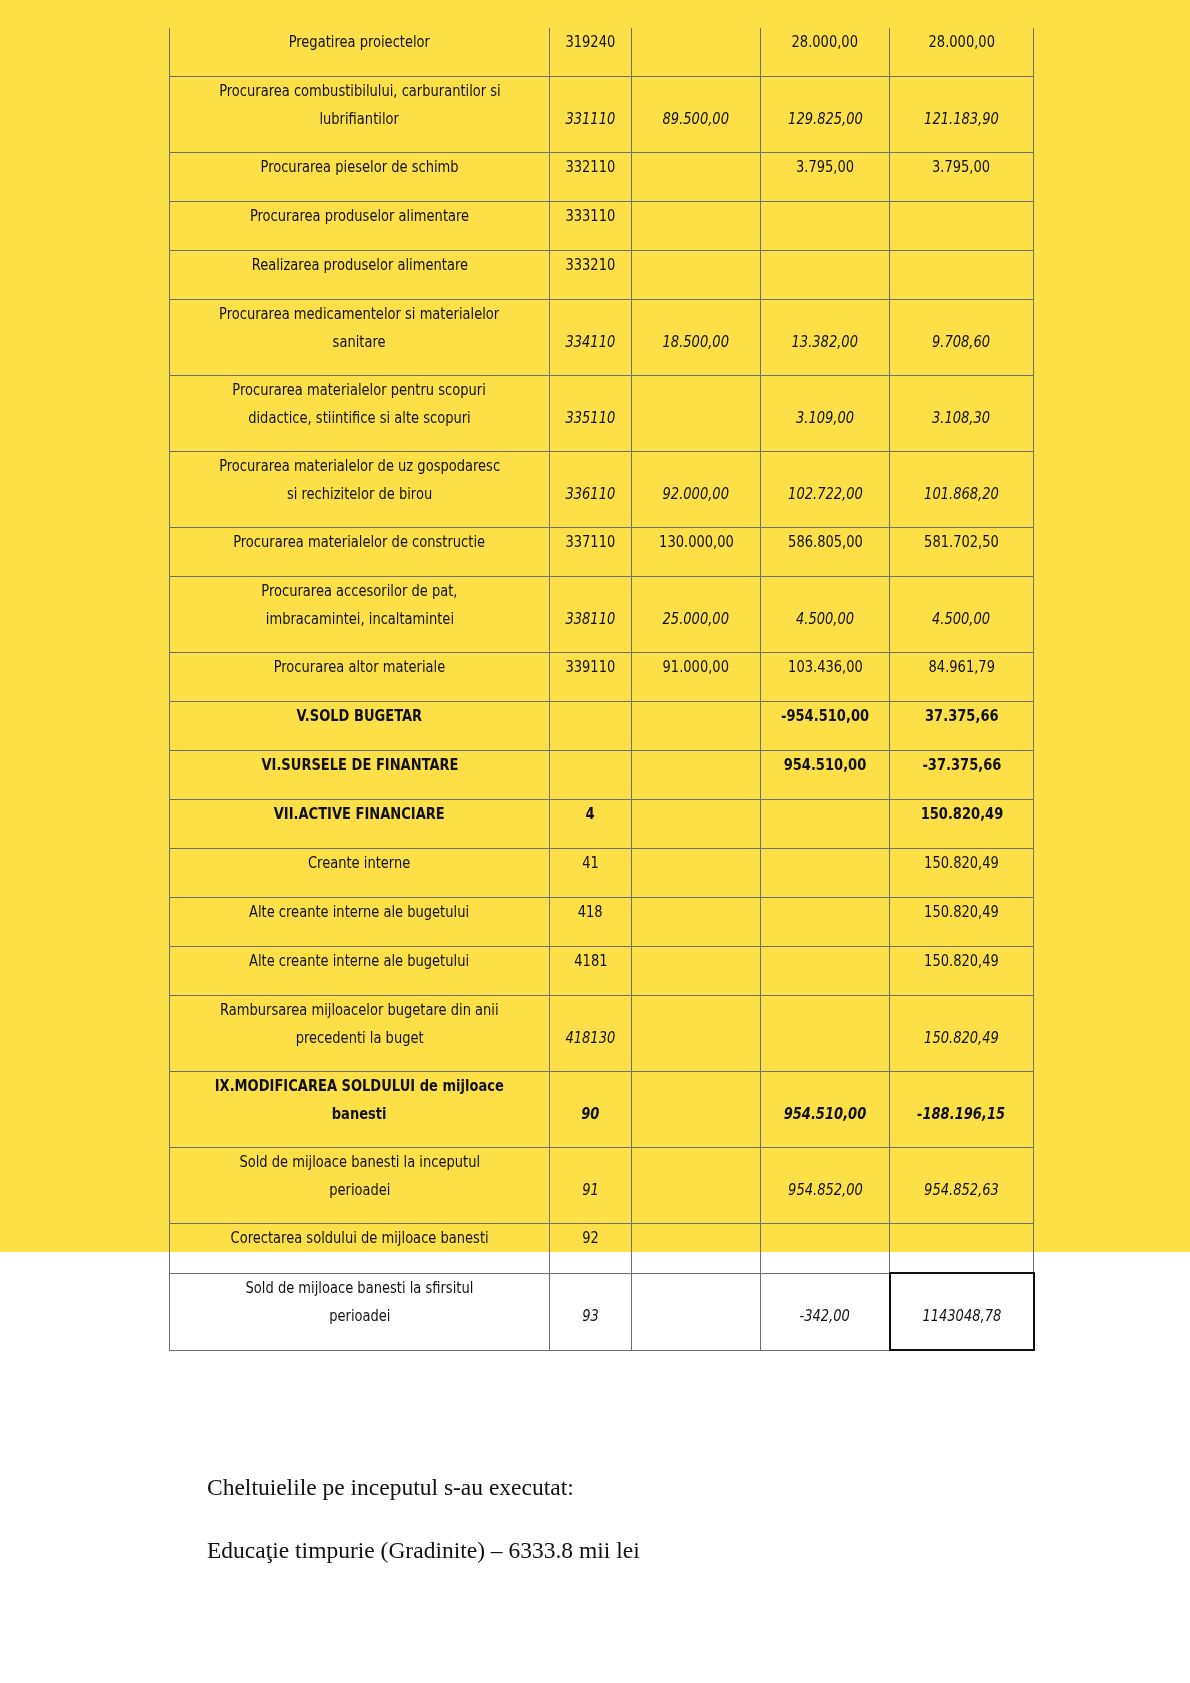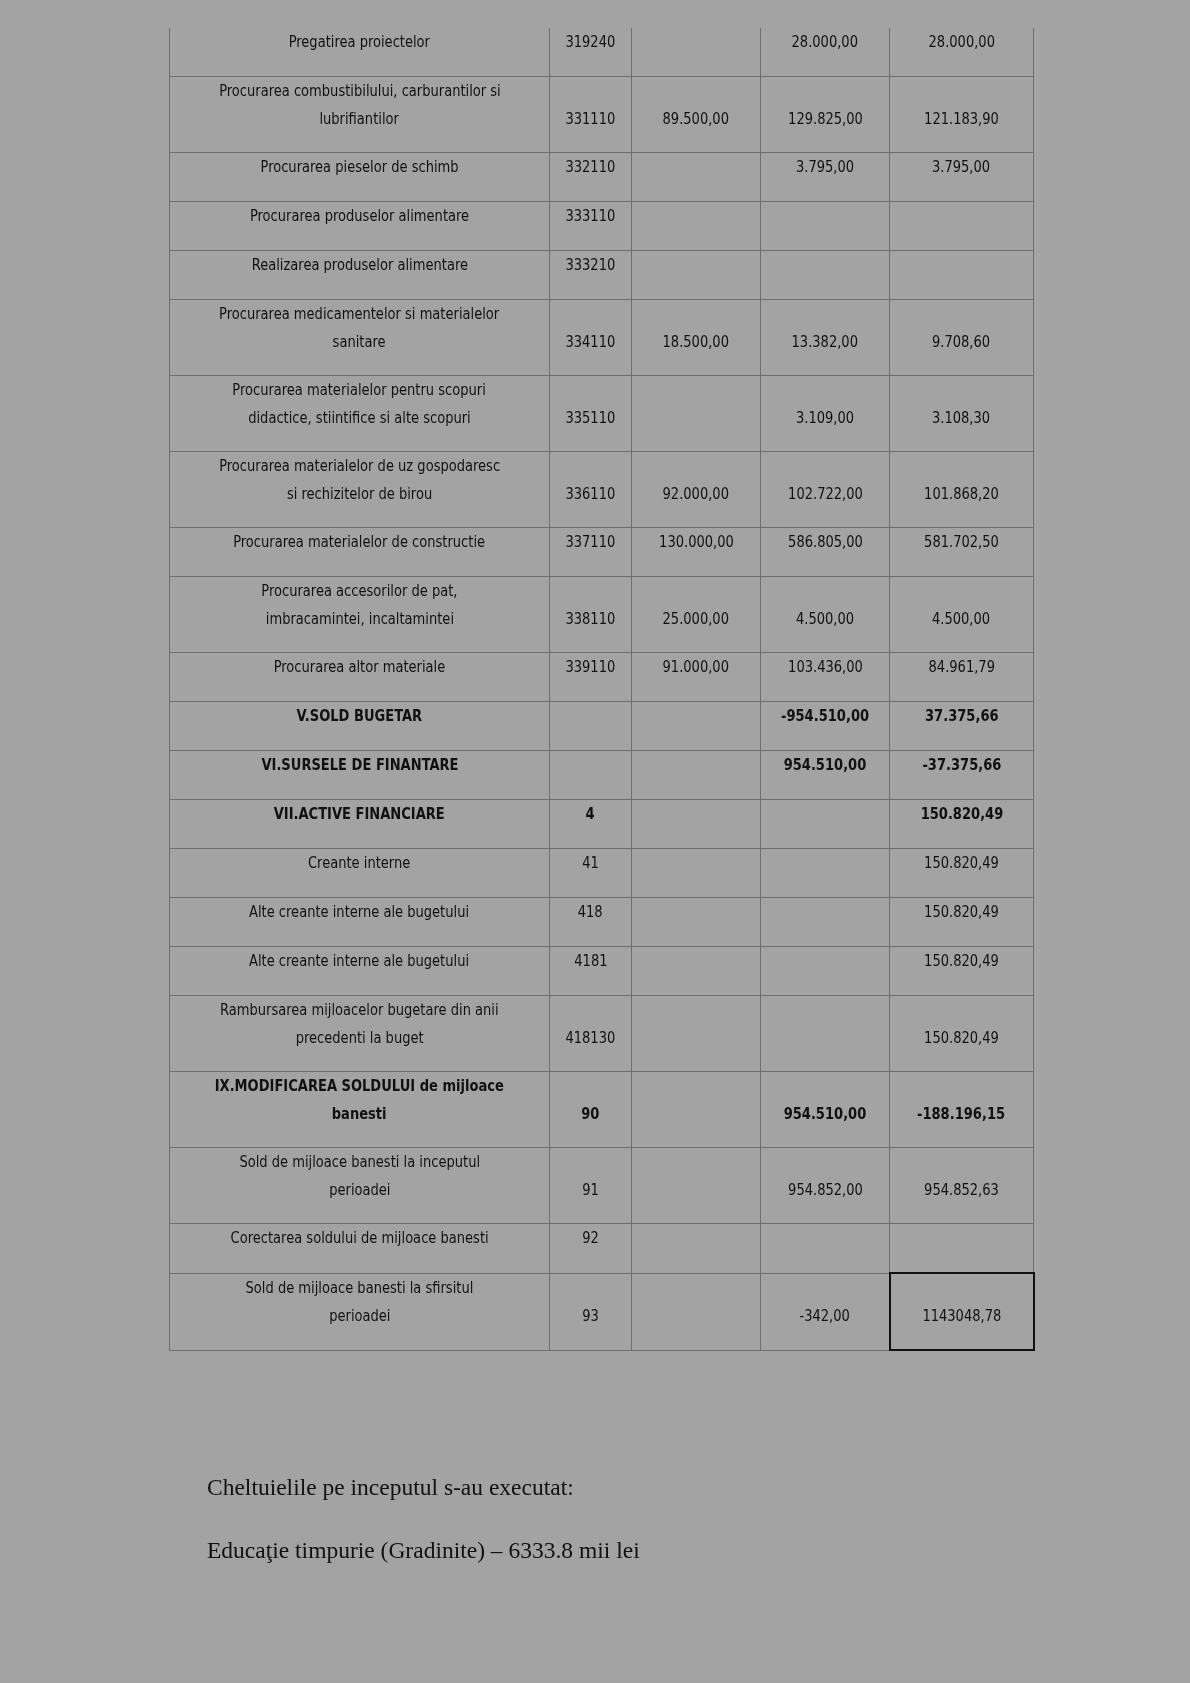--- a/index.html
+++ b/index.html
@@ -1,36 +1,36 @@
 <!DOCTYPE html>
 <html><head>
 <meta charset="utf-8">
 <style>
   html, body { margin: 0; padding: 0; background: #ffffff; }
   body { width: 1190px; height: 1683px; position: relative; overflow: hidden; }
-  .page { position: absolute; left: 0; top: 0; width: 1190px; height: 1683px; background: #a3a3a3; }
+  .page { position: absolute; left: 0; top: 0; width: 1190px; height: 1252px; background: #fde047; }
   table.budget {
     position: absolute; left: 169px; top: 28px;
     border-collapse: collapse; table-layout: fixed;
     width: 864px;
     font-family: "DejaVu Sans", "Liberation Sans", sans-serif;
     font-size: 16.5px; color: #111;
   }
   table.budget td {
     border: 1.5px solid #6f6f6f;
     text-align: center; vertical-align: top;
     padding: 0; line-height: 28px;
     font-stretch: condensed;
   }
   table.budget tr:first-child td { border-top: none; }
   table.budget td.name { padding-top: 0; }
   tr.single td { height: 48px; }
   tr.double td { height: 75px; margin-top: 40px; }
   td .inner { display: block; padding-top: 0px; }
-  td .v-bottom { display: block; padding-top: 28px; }
+  td .v-bottom { display: block; padding-top: 28px; font-style: italic; }
   td.bold { font-weight: bold; }
   td.framed { border: 2.5px solid #111 !important; }
   col.c-name { width: 380px; }
   col.c-code { width: 82px; }
   col.c-a { width: 129px; }
   col.c-b { width: 129px; }
   col.c-c { width: 144px; }
   .cond { display: inline-block; transform: scaleX(0.88); transform-origin: center; white-space: nowrap; }
   .para {
     position: absolute; left: 207px;

